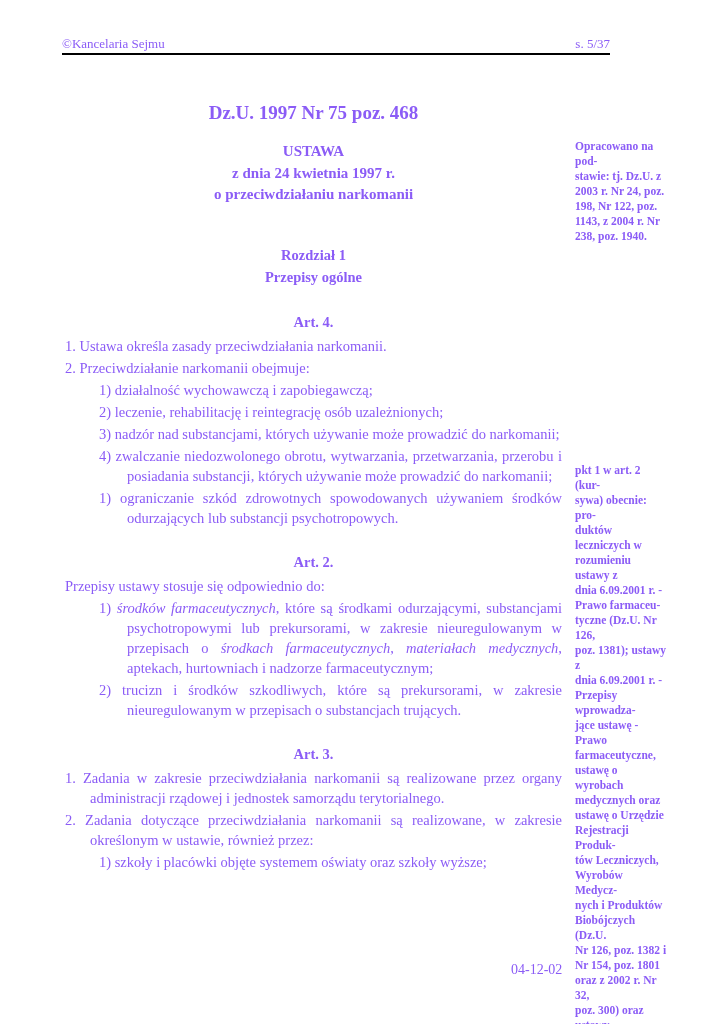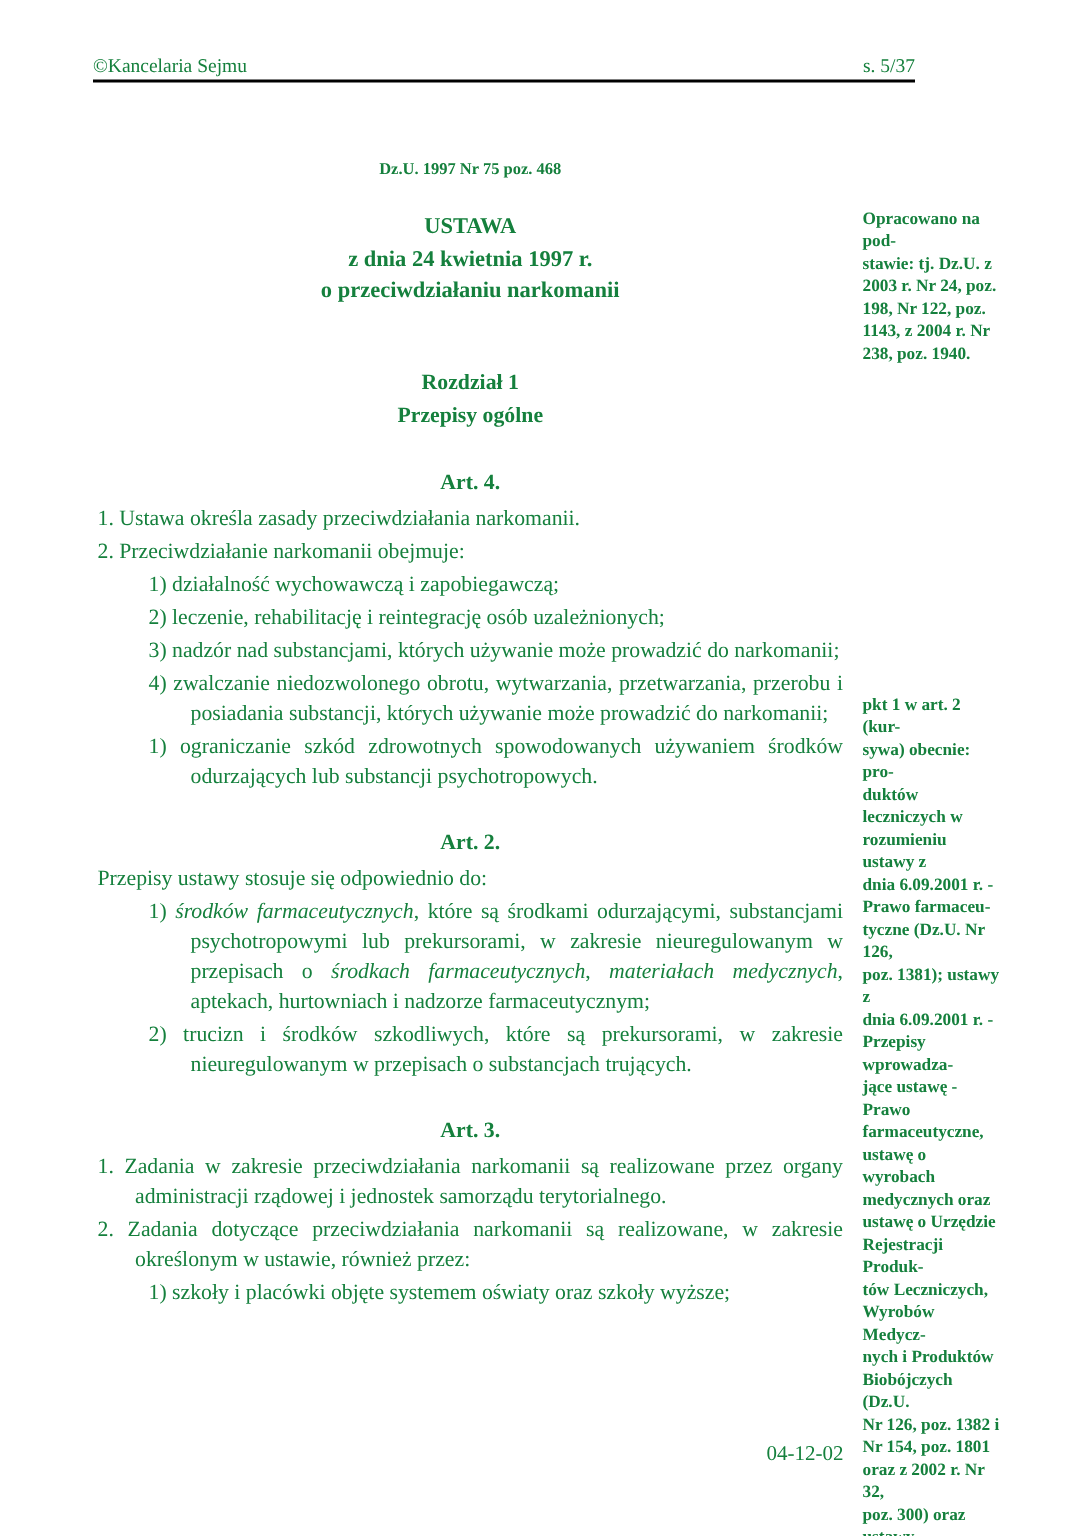--- a/index.html
+++ b/index.html
@@ -3,21 +3,21 @@
 <meta charset="utf-8">
 <title>Dz.U. 1997 Nr 75 poz. 468</title>
 <style>
   * { margin: 0; padding: 0; box-sizing: border-box; }
   html, body { background: #ffffff; }
   .page {
     position: relative;
     width: 724px;
     height: 1024px;
     background: #ffffff;
-    color: #15803d;
+    color: #8b5cf6;
     font-family: "Liberation Serif", "DejaVu Serif", serif;
     overflow: hidden;
   }
   
   .header {
     position: absolute;
     left: 62px;
     top: 36px;
     width: 548px;
     display: flex;
@@ -32,21 +32,21 @@
   .main {
     position: absolute;
     left: 65px;
     top: 57px;
     width: 497px;
     font-size: 14.5px;
     line-height: 20px;
     text-align: justify;
   }
   .center { text-align: center; }
-  .title-journal { margin-top: 46px; font-weight: bold; font-size: 11px; }
+  .title-journal { margin-top: 46px; font-weight: bold; font-size: 19px; }
   .title-act     { margin-top: 17px; font-weight: bold; font-size: 15px; line-height: 22px; }
   .title-subject { font-weight: bold; font-size: 15px; }
   .chapter       { margin-top: 40px; font-weight: bold; line-height: 22px; }
   .art-heading   { margin-top: 24px; margin-bottom: 4px; font-weight: bold; }
   .para {
     margin-top: 2px;
     padding-left: 25px;
     text-indent: -25px;
   }
   .intro { margin-top: 2px; }

